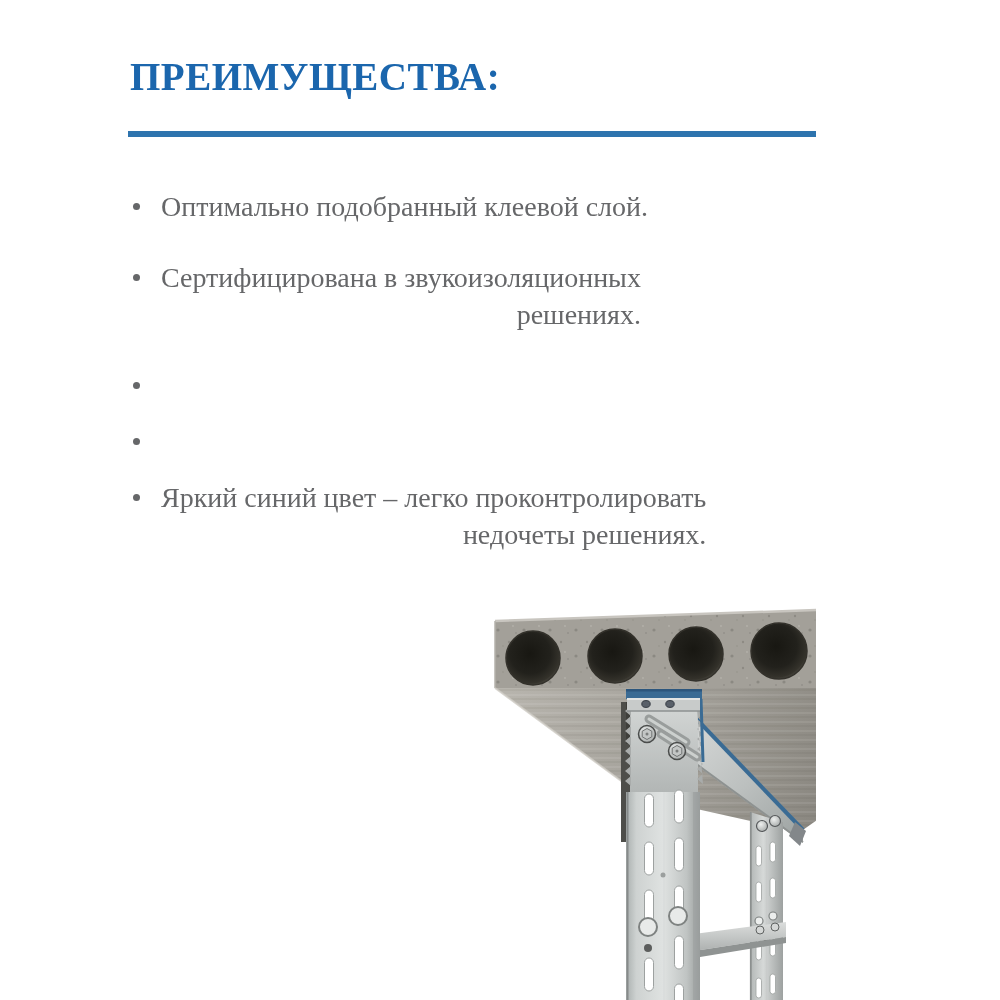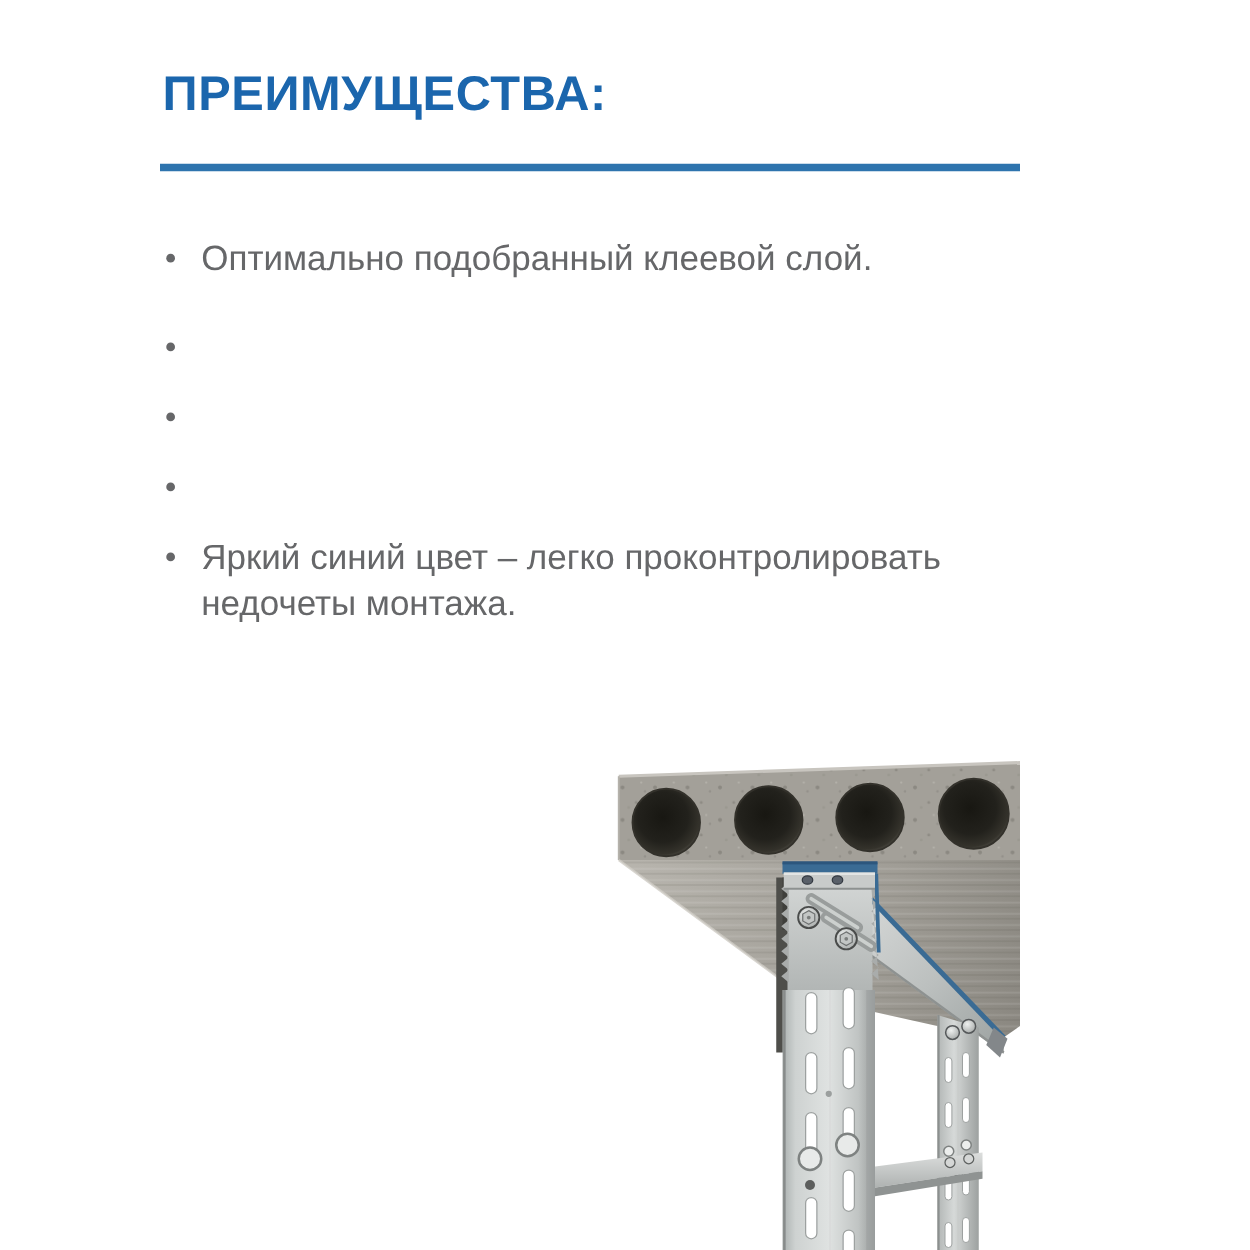--- a/index.html
+++ b/index.html
@@ -1,18 +1,18 @@
 <!DOCTYPE html>
 <html style="--brand_blue: #1b66ad; --rule_blue: #2e74ae; --text_gray: #666769; --adhesive_blue: #3a6b94; --adhesive_blue_dark: #2c567d; --concrete: #a3a099; --concrete_shadow: #8a8780; --metal_light: #dde0df; --metal_dark: #9fa3a2; --hole_dark: #1d1c18;"><head>
 <meta charset="utf-8">
 <style>
   html,body{margin:0;padding:0;background:#fff;}
   .page{
     position:relative;width:816px;height:1000px;overflow:hidden;background:#fff;
-    font-family:Liberation Sans, sans-serif;
+    font-family:Liberation Serif, serif;
     border-radius:21px;
   }
   .title{
     position:absolute;left:130px;top:54px;margin:0;
     font-size:39px;font-weight:bold;letter-spacing:.5px;
     color:var(--brand_blue);
   }
   .rule{
     position:absolute;left:128px;top:131px;width:728px;height:6px;
     background:var(--rule_blue);
@@ -22,49 +22,51 @@
     margin:0;padding:0;list-style:none;
   }
   .advantages li{
     display:flex;align-items:flex-start;margin:0 0 34px 0;
     color:var(--text_gray);font-size:28px;line-height:37px;
   }
   .advantages .dot{
     flex:0 0 auto;width:7px;height:7px;border-radius:50%;
     background:var(--text_gray);margin:15px 21px 0 3px;
   }
-  .advantages .txt{white-space:pre-line;}
+  .advantages .txt{white-space:pre-line;text-align:right;}
   .figure{position:absolute;left:0;top:0;width:1000px;height:1000px;pointer-events:none;}
 </style>
 </head>
 <body>
 
 <div class="page">
 
   <h1 class="title">ПРЕИМУЩЕСТВА:</h1>
   <div class="rule"></div>
 
   <ul class="advantages">
     <li>
       <span class="dot"></span>
       <span class="txt">Оптимально подобранный клеевой слой.</span>
     </li>
     <li>
       <span class="dot"></span>
+      <span class="txt">Сертифицирована в звукоизоляционных
+решениях.</span>
     </li>
     <li>
       <span class="dot"></span>
     </li>
     <li>
       <span class="dot"></span>
     </li>
     <li>
       <span class="dot"></span>
       <span class="txt">Яркий синий цвет – легко проконтролировать
-недочеты монтажа.</span>
+недочеты решениях.</span>
     </li>
   </ul>
 
   <svg class="figure" viewBox="0 0 1000 1000">
     <defs>
       <linearGradient id="gBottom" gradientUnits="userSpaceOnUse" x1="510" y1="690" x2="850" y2="805">
         <stop offset="0" stop-color="#b7b4ad"></stop>
           <stop offset="0.55" stop-color="#a09d96"></stop>
           <stop offset="1" stop-color="#86837c"></stop>
       </linearGradient>

